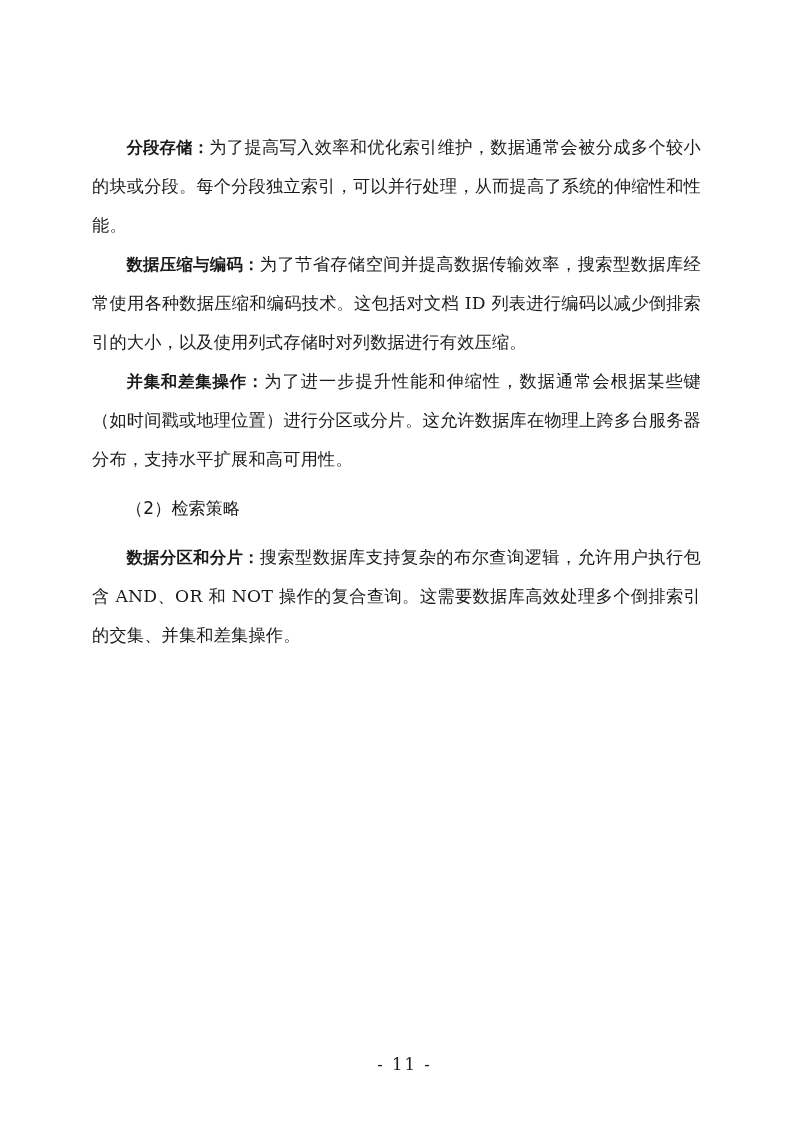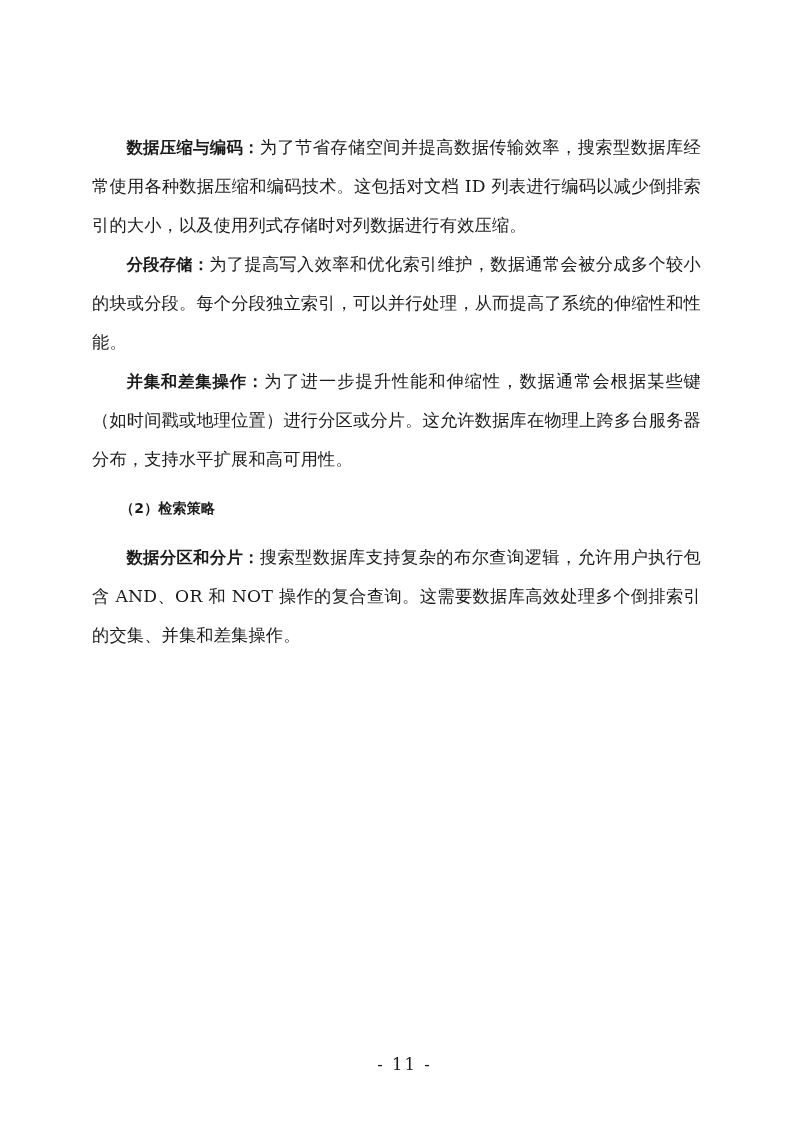--- a/index.html
+++ b/index.html
@@ -37,23 +37,23 @@
   }
   .para .lead {
     font-weight: bold;
     font-family: "DejaVu Sans", "Liberation Sans", sans-serif;
     font-size: 16.4px;
     letter-spacing: 0;
   }
   .section-head {
     margin: 0;
     text-indent: 2em;
-    font-size: 14px;
+    font-size: 17px;
     line-height: 39px;
-    font-weight: bold;
+    font-weight: normal;
     font-family: "DejaVu Sans", "Liberation Sans", sans-serif;
   }
   .gap {
     height: 10px;
   }
   .page-number {
     position: absolute;
     left: 16px;
     right: 0;
     bottom: 48px;
@@ -64,23 +64,23 @@
     color: #1a1a1a;
   }
 </style>
 </head>
 <body>
 
 <div class="page">
 
   <div class="body-text">
 
+    <p class="para"><span class="lead">分段存储：</span><span>为了提高写入效率和优化索引维护，数据通常会被分成多个较小的块或分段。每个分段独立索引，可以并行处理，从而提高了系统的伸缩性和性能。</span></p>
+
     <p class="para"><span class="lead">数据压缩与编码：</span><span>为了节省存储空间并提高数据传输效率，搜索型数据库经常使用各种数据压缩和编码技术。这包括对文档 ID 列表进行编码以减少倒排索引的大小，以及使用列式存储时对列数据进行有效压缩。</span></p>
-
-    <p class="para"><span class="lead">分段存储：</span><span>为了提高写入效率和优化索引维护，数据通常会被分成多个较小的块或分段。每个分段独立索引，可以并行处理，从而提高了系统的伸缩性和性能。</span></p>
 
     <p class="para"><span class="lead">并集和差集操作：</span><span>为了进一步提升性能和伸缩性，数据通常会根据某些键（如时间戳或地理位置）进行分区或分片。这允许数据库在物理上跨多台服务器分布，支持水平扩展和高可用性。</span></p>
 
 
     <div class="gap"></div>
 
     <p class="section-head">（2）检索策略</p>
 
     <div class="gap"></div>
 

